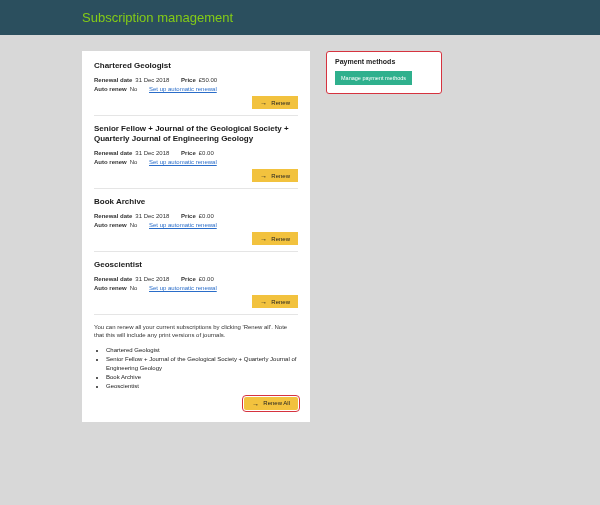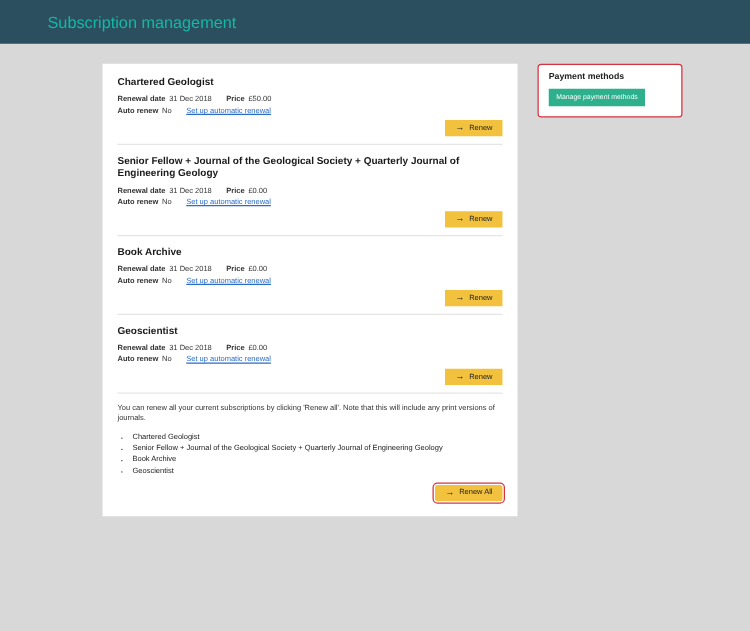--- a/index.html
+++ b/index.html
@@ -7,34 +7,34 @@
     font-family: -apple-system, BlinkMacSystemFont, "Segoe UI", Arial, sans-serif;
     background: #d8d8d8;
     width: 600px;
     height: 505px;
     overflow: hidden;
     font-size: 7px;
     color: #222;
   }
   .header {
     background: #2b4f5e;
-    color: #14b8a6;
-    padding: 10px 0 10px 38px;
+    color: #84cc16;
+    padding: 10px 0 10px 82px;
     font-size: 13px;
     font-weight: 400;
   }
   .content {
     display: flex;
     align-items: flex-start;
     padding: 16px 0 0 82px;
     gap: 16px;
   }
   .main-card {
     background: #fff;
-    width: 332px;
+    width: 228px;
     padding: 10px 12px 12px 12px;
   }
   .side-card {
     background: #fff;
     width: 116px;
     padding: 6px 8px 8px 8px;
     border: 1.5px solid #d6333f;
     border-radius: 3px;
   }
   .side-title {

